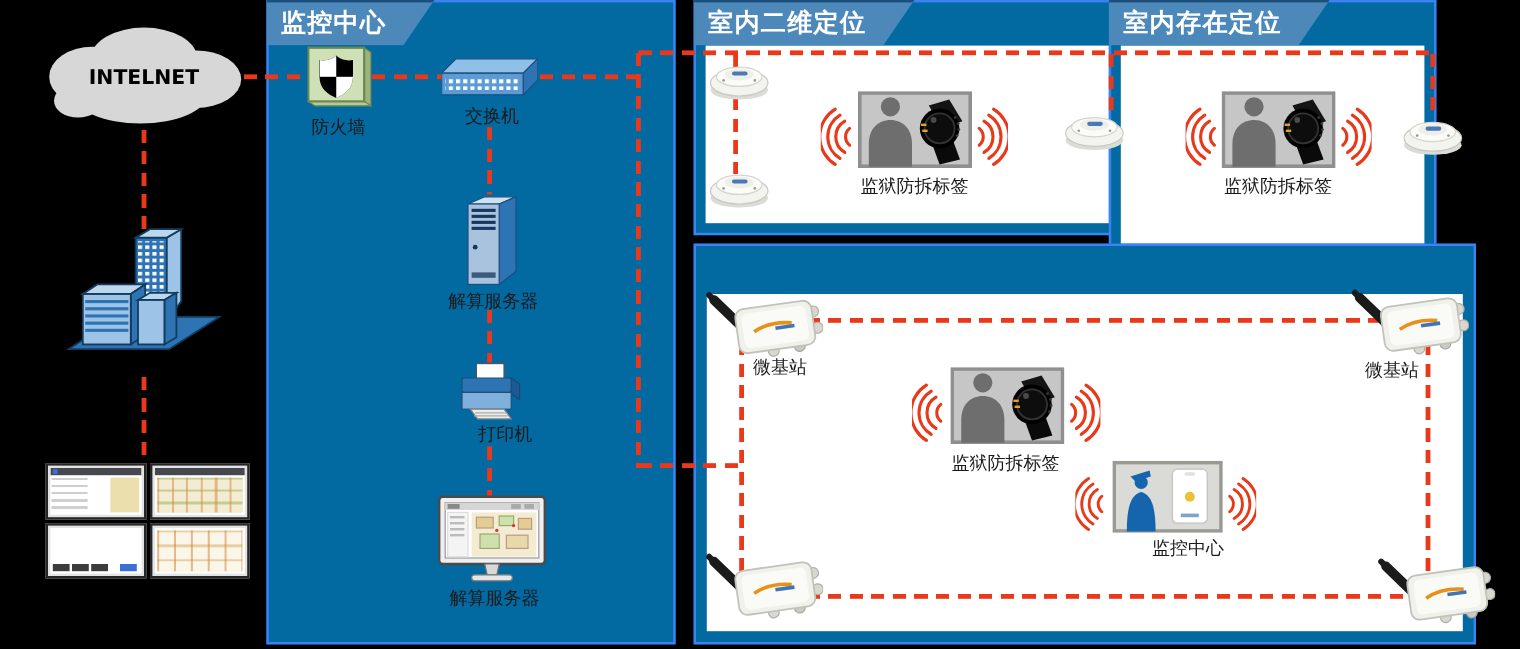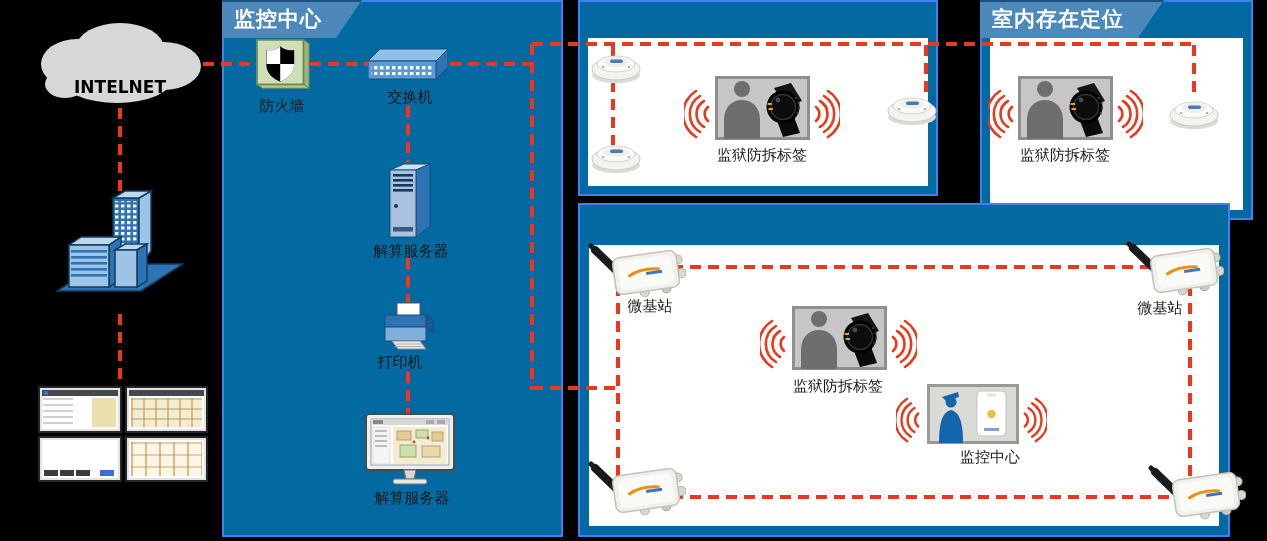--- a/index.html
+++ b/index.html
@@ -235,23 +235,24 @@
     </symbol>
   </defs>
 </svg>
 
 <div class="panel" style="left:222px;top:0;width:341px;height:537px;">
   <div class="phead" style="top:-2px;left:-2px;">监控中心</div>
 </div>
 
 <div class="panel" style="left:578px;top:0;width:360px;height:196px;">
   <div class="panel-inner" style="left:8px;right:8px;top:36px;bottom:8px;"></div>
-</div>
-
-<div class="panel" style="left:980px;top:0;width:273px;height:220px;">
+  <div class="phead" style="top:-2px;left:-2px;">室内二维定位</div>
+</div>
+
+<div class="panel" style="left:924px;top:0;width:273px;height:220px;">
   <div class="panel-inner" style="left:8px;right:8px;top:36px;bottom:8px;"></div>
   <div class="phead" style="top:-2px;left:-2px;">室内存在定位</div>
 </div>
 
 <div class="panel" style="left:578px;top:203px;width:652px;height:334px;">
   <div class="panel-inner" style="left:9px;right:9px;top:40px;bottom:9px;"></div>
 </div>
 
 <div class="hdash" style="left:185px;top:62px;width:71px;"></div>
 <div class="hdash" style="left:310px;top:62px;width:62px;"></div>
@@ -267,21 +268,21 @@
 <div class="vdash" style="left:616px;top:267px;height:232px;"></div>
 <div class="vdash" style="left:1188px;top:267px;height:232px;"></div>
 <div class="hdash" style="left:618px;top:265px;width:570px;"></div>
 <div class="hdash" style="left:618px;top:495px;width:570px;"></div>
 
 <div class="icon" style="left:25px;top:18px;">
   <svg width="190" height="95">
       <use href="#sym-cloud"></use>
     </svg>
 </div>
-<div class="cloud-label" style="left:45px;top:55px;width:150px;margin-top:22px;">INTELNET</div>
+<div class="cloud-label" style="left:45px;top:55px;width:150px;">INTELNET</div>
 
 <div class="icon" style="left:55px;top:188px;">
   <svg width="130" height="118">
       <use href="#sym-building"></use>
     </svg>
 </div>
 
 <div class="mwall">
   <div class="mcell">
     <div class="mscreen">
@@ -333,21 +334,21 @@
     </svg>
 </div>
 <div class="lbl" style="left:341px;top:242px;width:140px;">解算服务器</div>
 
 <div class="vdash" style="left:406px;top:258px;height:44px;"></div>
 <div class="icon" style="left:380px;top:301px;">
   <svg width="58" height="50">
       <use href="#sym-printer"></use>
     </svg>
 </div>
-<div class="lbl" style="left:355px;top:353px;width:90px;font-family:Liberation Serif, serif;">打印机</div>
+<div class="lbl" style="left:376px;top:353px;width:90px;font-family:Liberation Serif, serif;">打印机</div>
 
 <div class="vdash" style="left:406px;top:372px;height:42px;"></div>
 <div class="icon" style="left:364px;top:412px;">
   <svg width="92" height="74">
       <use href="#sym-monitor"></use>
     </svg>
 </div>
 <div class="lbl" style="left:337px;top:489px;width:150px;">解算服务器</div>
 
 <div class="icon" style="left:590px;top:48px;"><svg width="52" height="36">

